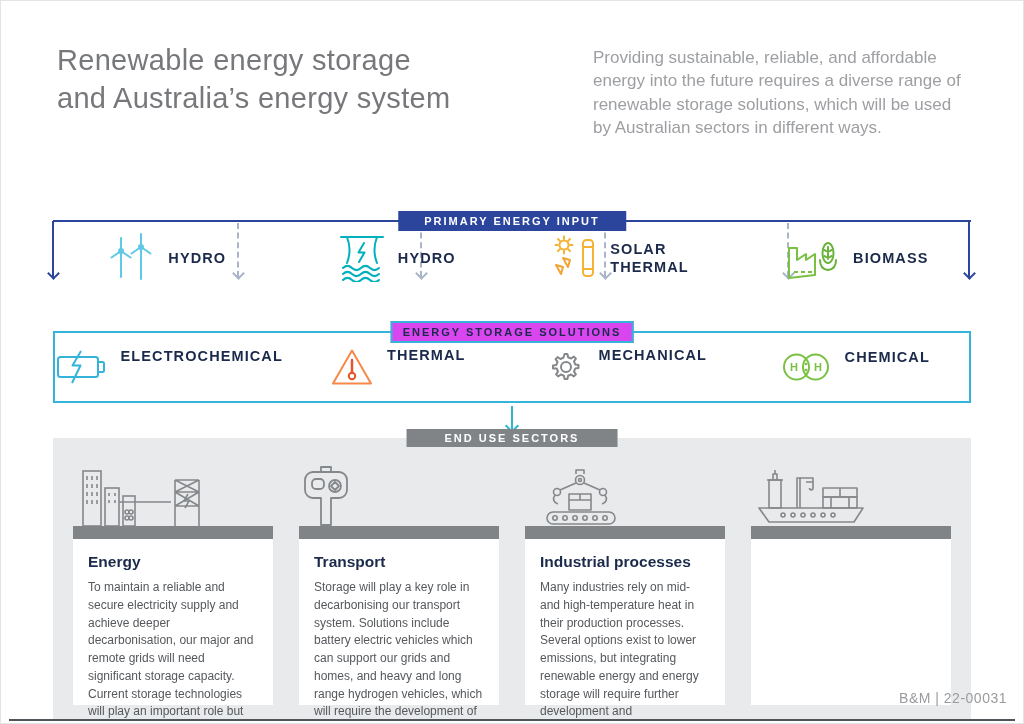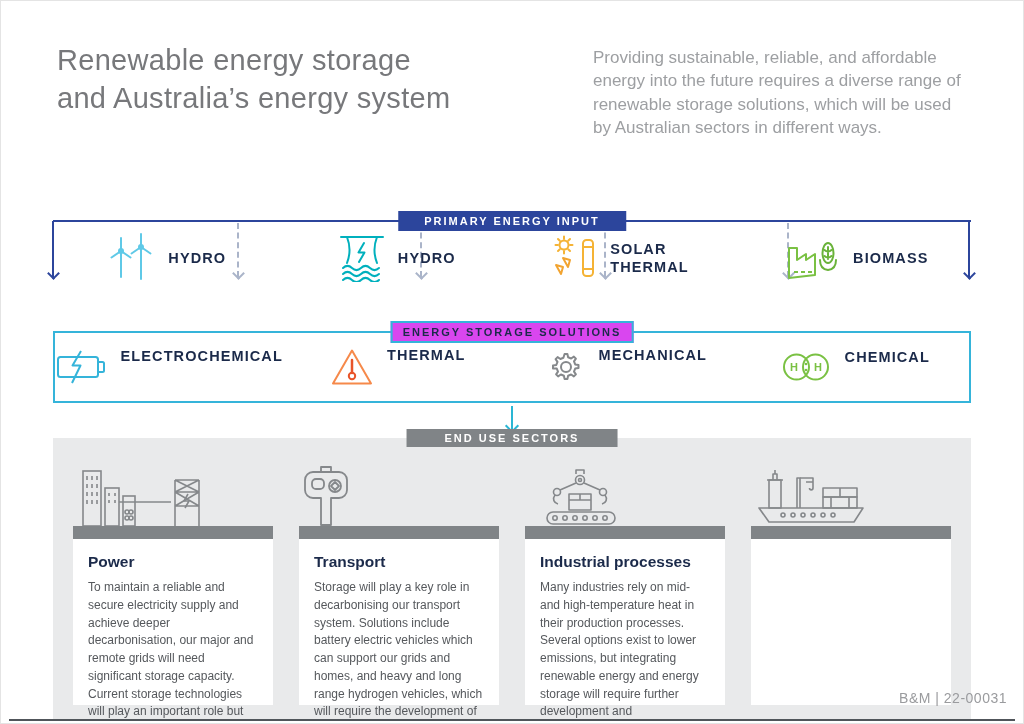--- a/index.html
+++ b/index.html
@@ -215,21 +215,21 @@
               <circle cx="52" cy="50" r="2"></circle>
                 <circle cx="56" cy="50" r="2"></circle>
               <path d="M44 34h52"></path>
               <path d="M100 12v46M124 12v46M100 12h24M100 24h24M100 38h24M100 24l24 14M124 24l-24 14M100 12l24 12M124 12l-24 12"></path>
               <path d="M113 26l-4 7h5l-4 7" stroke-linejoin="round"></path>
             </g>
           </svg>
         </div>
         <div class="sector-bar"></div>
         <div class="sector-card">
-          <div class="sector-title">Power</div>
+          <div class="sector-title">Energy</div>
           <div class="sector-text">To maintain a reliable and secure electricity supply and achieve deeper decarbonisation, our major and remote grids will need significant storage capacity. Current storage technologies will play an important role but alternative options will need to be developed to overcome gaps.</div>
         </div>
       </div>
 
       <div class="sector">
         <div class="sector-iconwrap">
           <svg width="56" height="62" viewBox="0 0 56 62">
             <g fill="none" stroke="#85888b" stroke-width="1.8" stroke-linejoin="round">
               <path d="M20 8V3h10v5"></path>
               <path d="M12 8h26a8 8 0 0 1 8 8v10a8 8 0 0 1-8 8h-8v27H20V34h-8a8 8 0 0 1-8-8V16a8 8 0 0 1 8-8z"></path>

